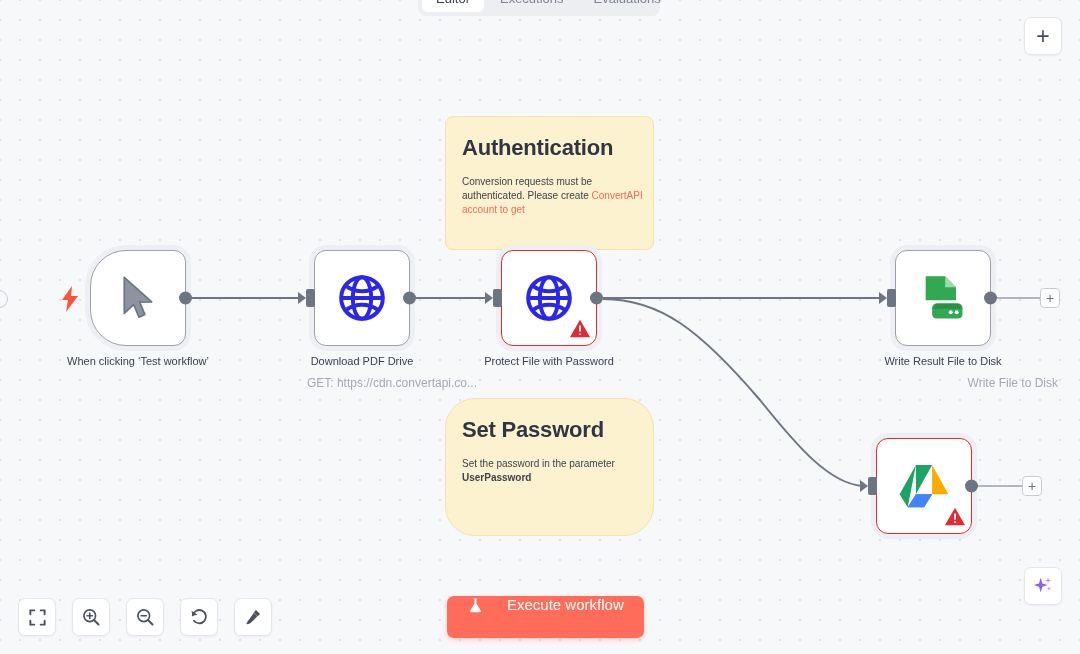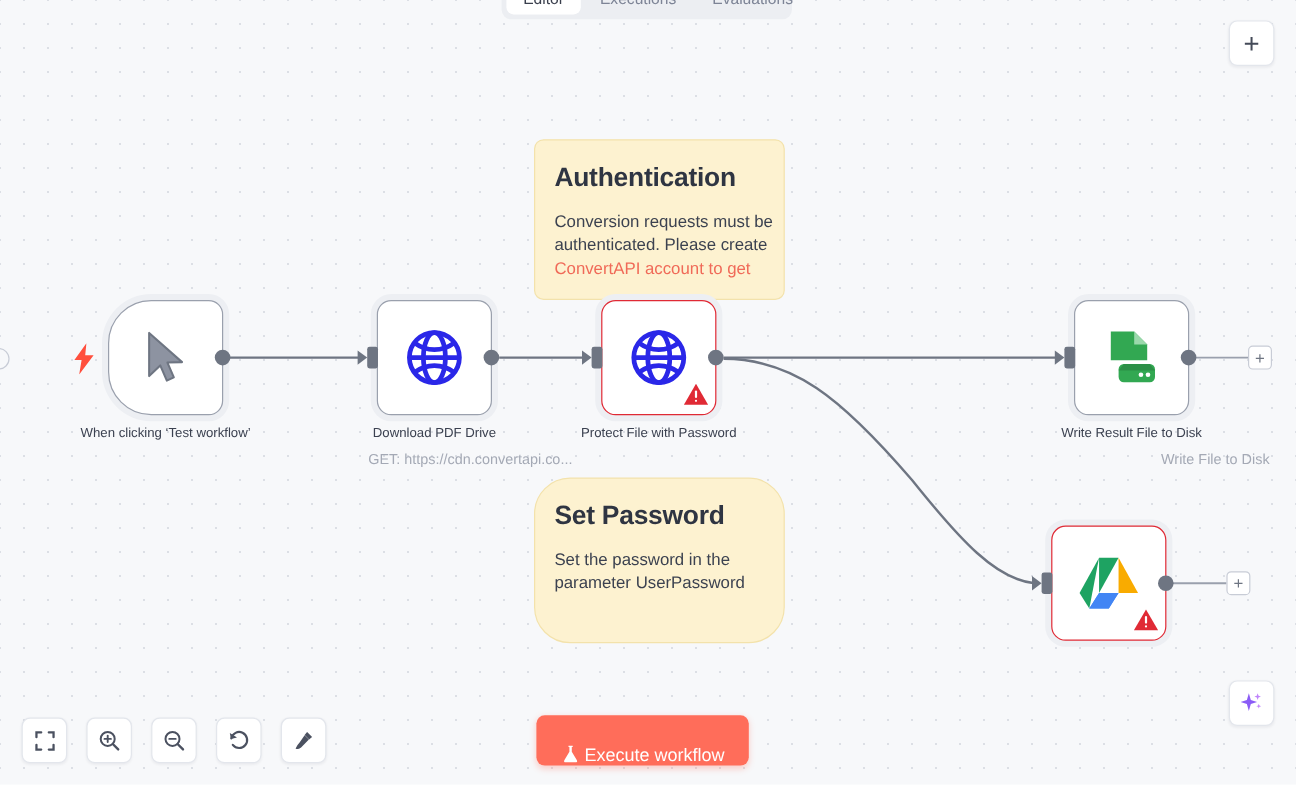--- a/index.html
+++ b/index.html
@@ -45,36 +45,36 @@
   
   .toolbar { position: absolute; left: 18px; top: 598px; display: flex; gap: 16px; z-index: 25; }
   .toolbar .sqbtn { position: relative; left: auto; top: auto; }
 
   
   #execute-workflow-button {
     position: absolute; left: 447px; top: 596px;
     height: 42px; padding: 0 20px;
     background: #ff6d5a; border: none; border-radius: 7px;
     color: #fff; font-size: 15px; font-family: "Liberation Sans", sans-serif;
-    display: flex; align-items: flex-end; gap: 3px; cursor: pointer;
+    display: flex; align-items: flex-start; gap: 23px; cursor: pointer;
     box-shadow: 0 2px 5px rgba(255,109,90,.30);
     z-index: 25;
   }
 
   
   .sticky {
     position: absolute;
     background: #fdf2d0; border: 1px solid #f3e2ab;
     border-radius: 8px; padding: 18px 4px 14px 16px;
     overflow: hidden; z-index: 2;
   }
   .sticky h2 { font-size: 22px; color: #2f3542; font-weight: 700; margin-bottom: 14px; letter-spacing:-.2px;}
-  .sticky p { font-size: 14px; color: #3c4250; line-height: 1.38; }
+  .sticky p { font-size: 10px; color: #3c4250; line-height: 1.38; }
   .sticky a { color: #f06a58; text-decoration: none; }
-  .sticky b { font-weight: 400; text-align: right; }
+  .sticky b { font-weight: 700; text-align: right; }
   #note-authentication { left: 445px; top: 116px; width: 209px; height: 134px; }
   #note-setpassword   { left: 445px; top: 398px; width: 209px; height: 138px; border-radius: 30px; }
 
   
   #wires { position: absolute; left: 0; top: 0; width: 1080px; height: 654px; z-index: 3; pointer-events: none; }
 
   
   .node { position: absolute; z-index: 6; }
   .nodebox {
     position: relative; width: 96px; height: 96px;

